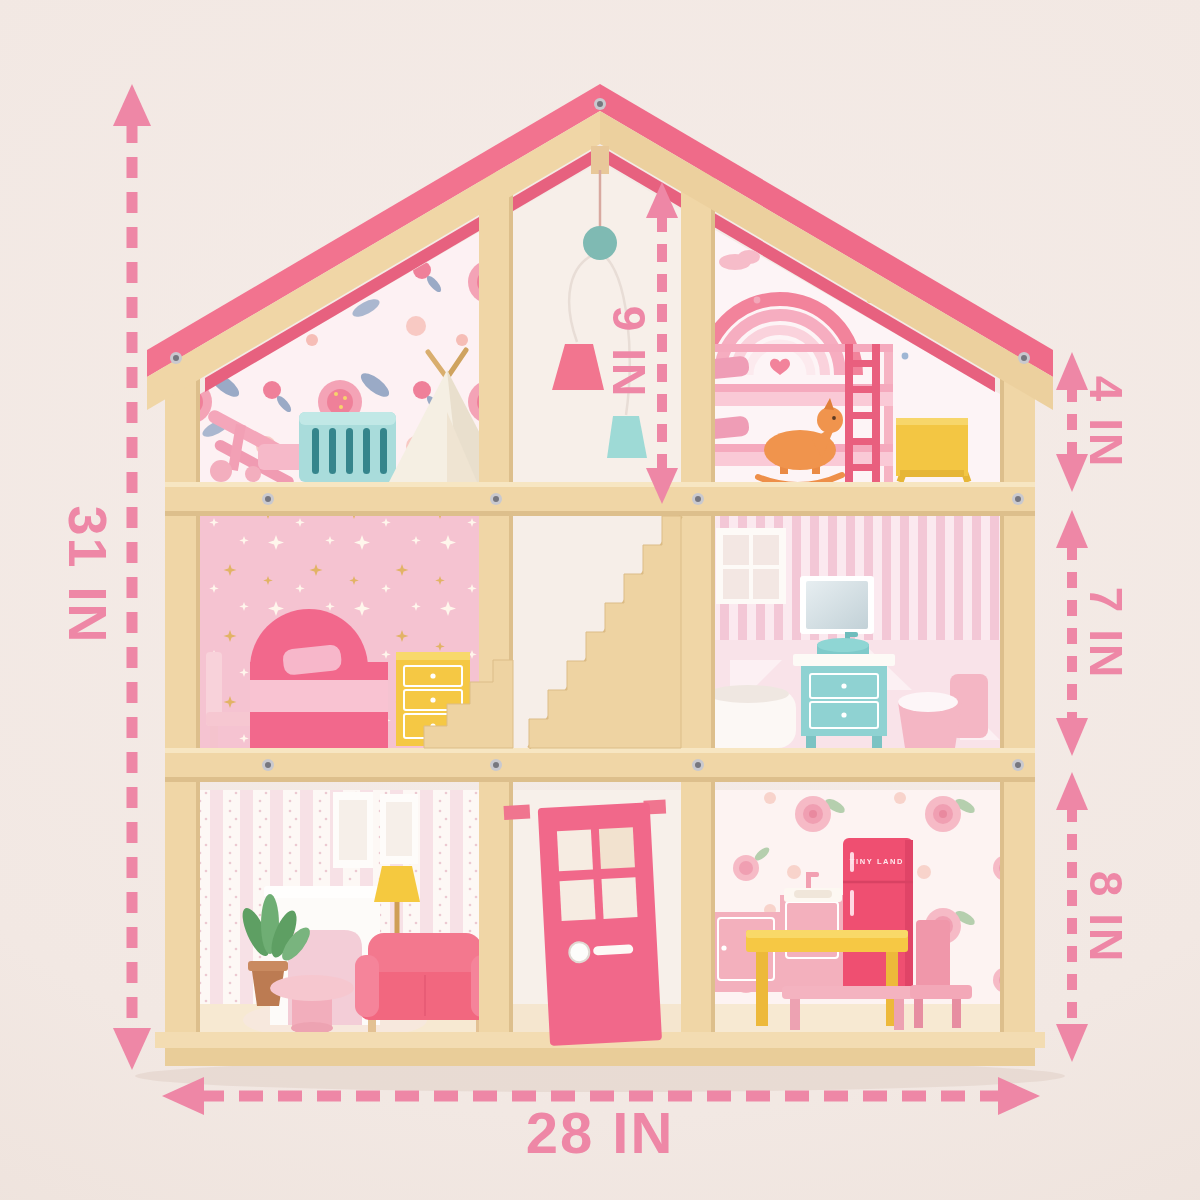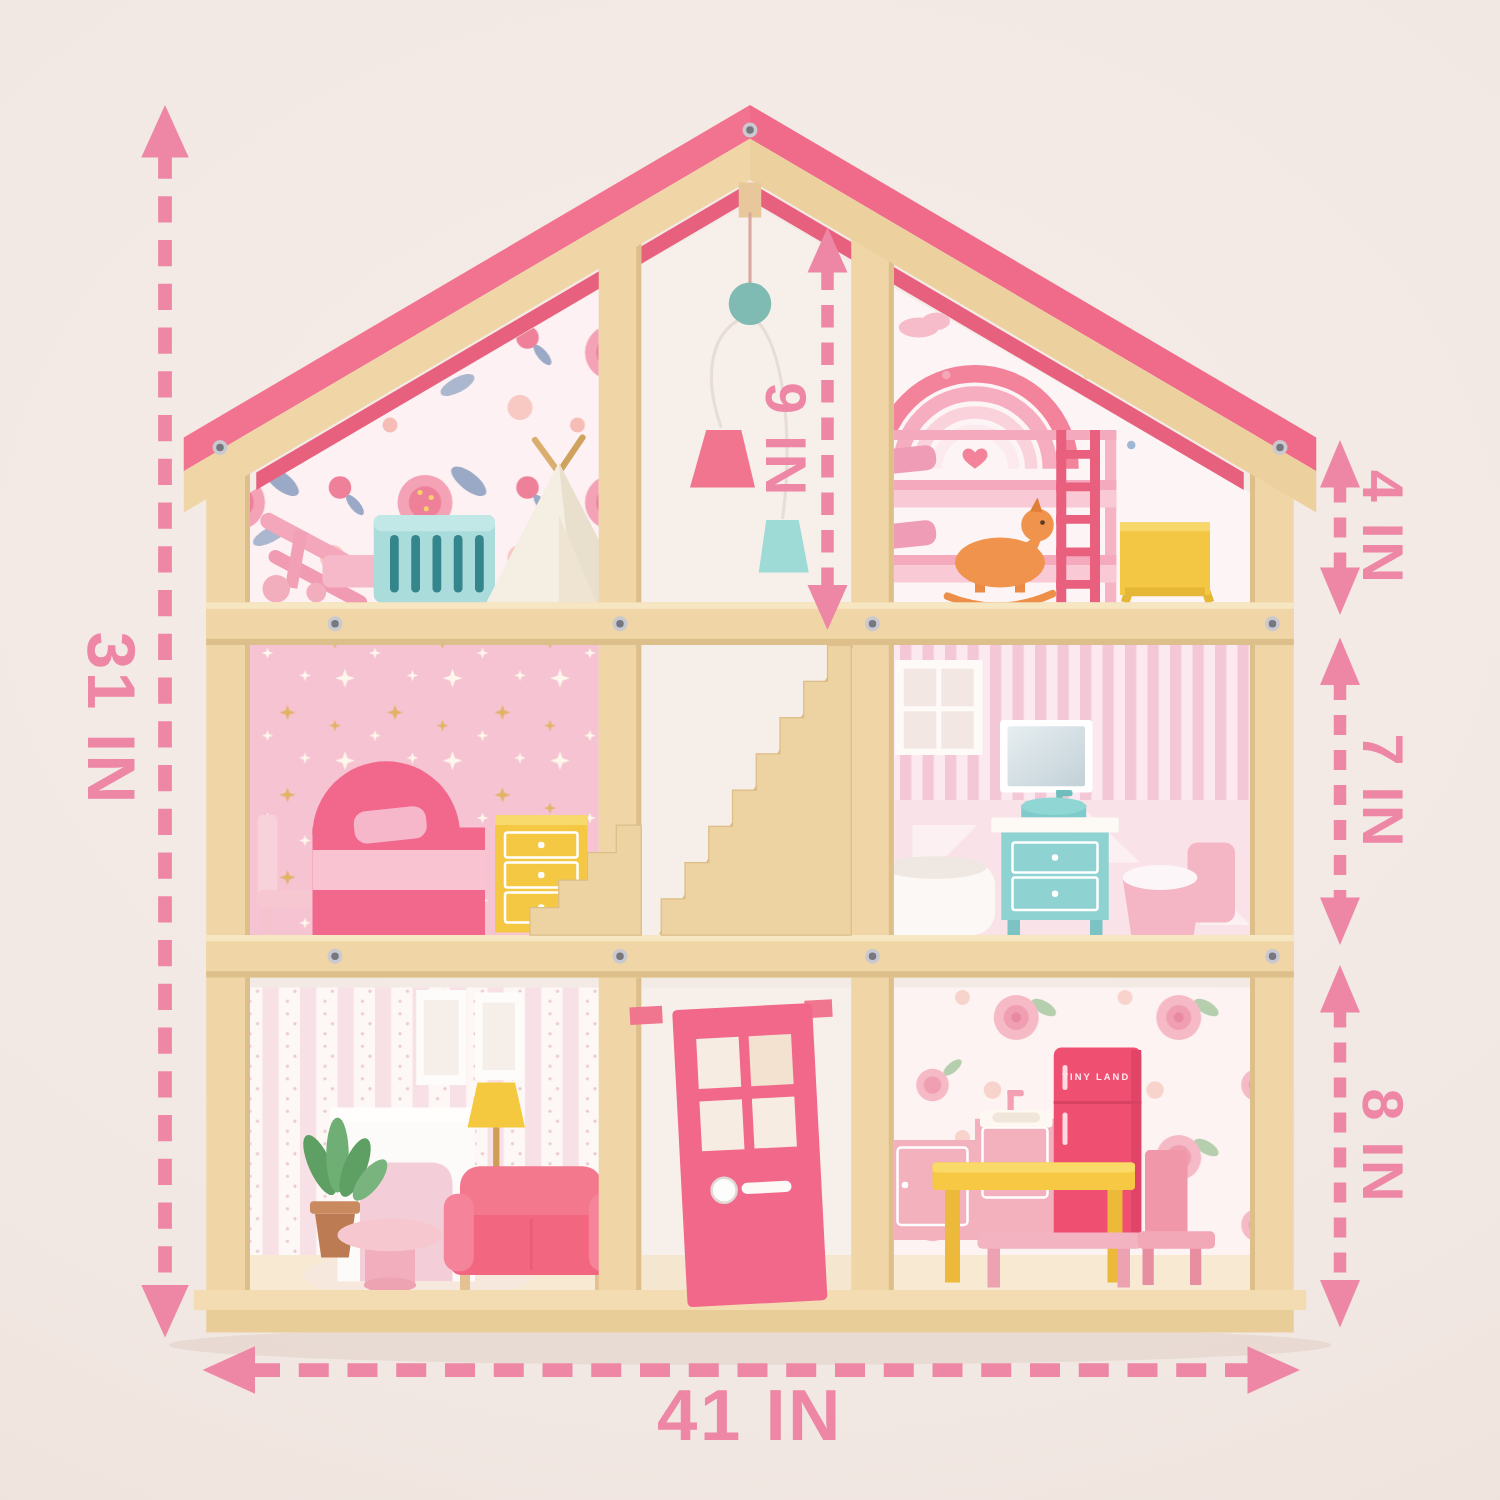--- a/index.html
+++ b/index.html
@@ -445,15 +445,15 @@
       <polygon points="1040,1096 998,1077 998,1115" stroke="none"></polygon>
     </g>
   </g>
 </svg>
 
 <div class="dim-label rot" style="left:88px;top:575px;font-size:54px">31 IN</div>
 <div class="dim-label rot" style="left:629px;top:352px;font-size:46px">9 IN</div>
 <div class="dim-label rot" style="left:1106px;top:422px;font-size:46px">4 IN</div>
 <div class="dim-label rot" style="left:1106px;top:633px;font-size:46px">7 IN</div>
 <div class="dim-label rot" style="left:1106px;top:917px;font-size:46px">8 IN</div>
-<div class="dim-label" style="left:600px;top:1133px;font-size:58px">41 IN</div>
+<div class="dim-label" style="left:600px;top:1133px;font-size:58px">28 IN</div>
 
 </div>
 
 </body></html>

